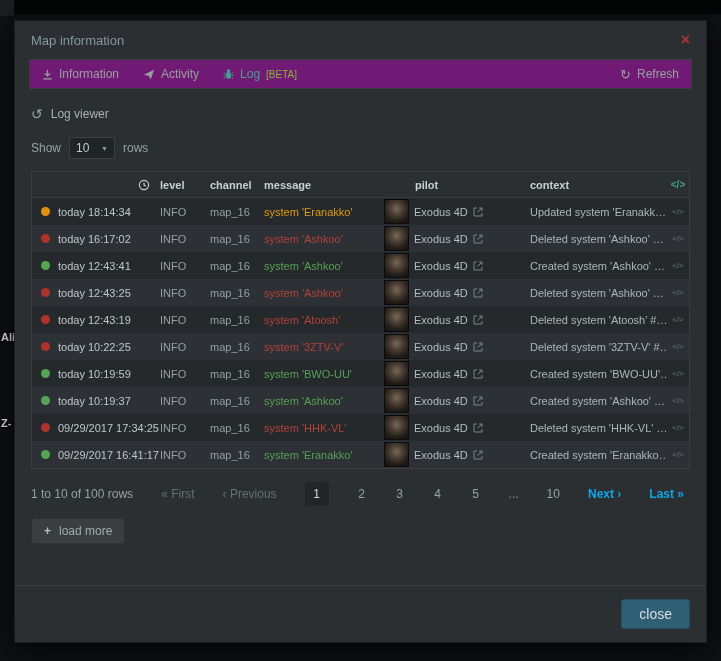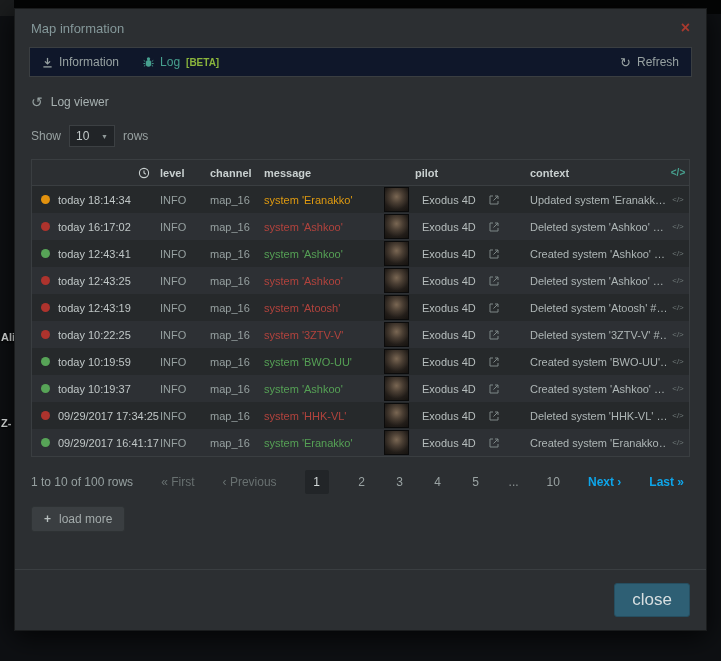--- a/index.html
+++ b/index.html
@@ -9,35 +9,35 @@
     background:#0e1013; font-family:"Liberation Sans", sans-serif;
     -webkit-font-smoothing:antialiased;
   }
   .topbar { position:absolute; top:0; left:14px; right:0; height:14px; background:#040505; }
   .corner { position:absolute; top:0; left:0; width:14px; height:16px; background:#1b1d1e; }
   .map-label { position:absolute; left:1px; color:#e6eaea; font-size:11px; font-weight:bold; text-shadow:0 1px 2px #000; }
   .map-label.l1 { top:331px; }
   .map-label.l2 { top:417px; }
 
   .dialog {
-    position:absolute; left:14px; top:8px; width:693px; height:623px;
+    position:absolute; left:14px; top:20px; width:693px; height:623px;
     background:#2c2f32; border:1px solid #1a1c1d; box-shadow:0 6px 26px rgba(0,0,0,.78);
     display:flex; flex-direction:column;
   }
   .dialog-header { display:flex; justify-content:space-between; align-items:center; padding:11px 16px 5px; }
   .dialog-title { color:#85989a; font-size:13px; }
   .close-x { color:#a8392e; font-size:16px; font-weight:bold; line-height:1; cursor:pointer; }
 
   .tab-bar {
-    margin:6px 14px 0; height:30px; background:#0f172a; border:1px solid #3a3e41;
+    margin:6px 14px 0; height:30px; background:#701a75; border:1px solid #3a3e41;
     display:flex; align-items:stretch; font-size:12px; color:#97a1a1;
   }
   .tab { display:flex; align-items:center; gap:6px; padding:0 12px; cursor:pointer; }
   .tab.active { color:#47a08f; }
-  .tab-badge { color:#8ab43c; font-size:10px; font-weight:bold; }
+  .tab-badge { color:#8ab43c; font-size:10px; font-weight:normal; }
   .refresh-btn { margin-left:auto; display:flex; align-items:center; gap:6px; padding:0 12px; cursor:pointer; color:#97a1a1; }
   .refresh-glyph { font-size:13px; }
 
   .section-head { margin:17px 16px 0; display:flex; align-items:center; gap:8px; color:#a7b1b1; font-size:12px; }
   .history-glyph { font-size:14px; color:#95a0a0; }
 
   .controls { margin:15px 16px 0; display:flex; align-items:center; font-size:12px; color:#98a1a1; }
   .select-box {
     margin:0 8px; width:46px; height:22px; background:#212427; border:1px solid #3c4043;
     color:#c3caca; display:flex; align-items:center; justify-content:space-between;
@@ -56,21 +56,21 @@
   .c-dot { display:flex; justify-content:center; }
   .dot { width:9px; height:9px; border-radius:50%; display:inline-block; }
   .dot.orange { background:#e2920e; }
   .dot.red { background:#ad332d; }
   .dot.green { background:#57a457; }
   .c-time { text-align:left; padding-right:10px; color:#c0c7c7; }
   .c-level, .c-channel { color:#96a0a0; }
   .c-message.orange { color:#df9a10; }
   .c-message.red { color:#b2433d; }
   .c-message.green { color:#55a055; }
-  .c-pilot { display:flex; align-items:center; gap:13px; }
+  .c-pilot { display:flex; align-items:center; gap:5px; }
   .avatar {
     width:25px; height:25px; flex:0 0 25px; border:1px solid #0b0b0b;
     background:radial-gradient(circle at 50% 38%, #7a6753 0%, #4a3e33 35%, #221d19 70%, #15120f 100%);
   }
   .pilot-name { color:#b6bdbd; }
   .c-context { color:#aeb6b6; }
   .c-action { color:#6f7878; font-size:8px; text-align:center; cursor:pointer; }
   .hdr-code { color:#47a08f; font-size:10px; font-weight:bold; text-align:center; }
   .hdr-clock { display:flex; justify-content:flex-end; padding-right:10px; }
   .hdr-pilot { padding-left:31px; }
@@ -85,21 +85,21 @@
 
   .load-more {
     margin:12px 16px 0; align-self:flex-start; display:inline-flex; align-items:center; gap:8px;
     background:#3a3e41; border:1px solid #2e3234; color:#a3abab; font-size:12px;
     padding:5px 12px; border-radius:3px; cursor:pointer;
   }
   .plus-glyph { font-weight:bold; color:#b8bfbf; }
 
   .flex-spacer { flex:1; }
   .dialog-footer { border-top:1px solid #3a3e41; padding:13px 16px; display:flex; justify-content:flex-end; }
-  .close-btn { background:#2e5f74; color:#d8dfe1; border:1px solid #264e60; padding:6px 17px; font-size:17px; border-radius:3px; cursor:pointer; }
+  .close-btn { background:#2e5f74; color:#d8dfe1; border:1px solid #264e60; padding:6px 17px; font-size:14px; border-radius:3px; cursor:pointer; }
 
   .ico { display:inline-block; vertical-align:middle; }
 </style>
 </head>
 <body>
 
 <div class="topbar"></div>
 <div class="corner"></div>
 <div class="map-label l1">Ali</div>
 <div class="map-label l2">Z-</div>
@@ -112,20 +112,26 @@
   </div>
 
   <div class="tab-bar">
     <div class="tab">
       <svg class="ico" width="11" height="11" viewBox="0 0 12 12" fill="none" stroke="currentColor" stroke-width="1.4">
           <path d="M6 1v6"></path>
           <path d="M3.2 4.8L6 7.6l2.8-2.8"></path>
           <path d="M1.5 10.8h9"></path>
         </svg>
       <span>Information</span>
+    </div>
+    <div class="tab">
+      <svg class="ico" width="12" height="11" viewBox="0 0 12 12" fill="currentColor">
+          <path d="M0.5 6.2L11.5 0.8 7.8 11.2 5.6 7.4 0.5 6.2z"></path>
+        </svg>
+      <span>Activity</span>
     </div>
     <div class="tab active">
       <svg class="ico" width="11" height="12" viewBox="0 0 12 13" fill="currentColor">
           <ellipse cx="6" cy="8" rx="3" ry="3.6"></ellipse>
           <circle cx="6" cy="3" r="1.8"></circle>
           <path d="M2.5 6L0.8 4.8M2.3 8.2H0.4M2.6 10l-1.6 1.2M9.5 6l1.7-1.2M9.7 8.2h1.9M9.4 10l1.6 1.2" stroke="currentColor" stroke-width="1" fill="none"></path>
         </svg>
       <span>Log</span>
       <span class="tab-badge">[BETA]</span>
     </div>

